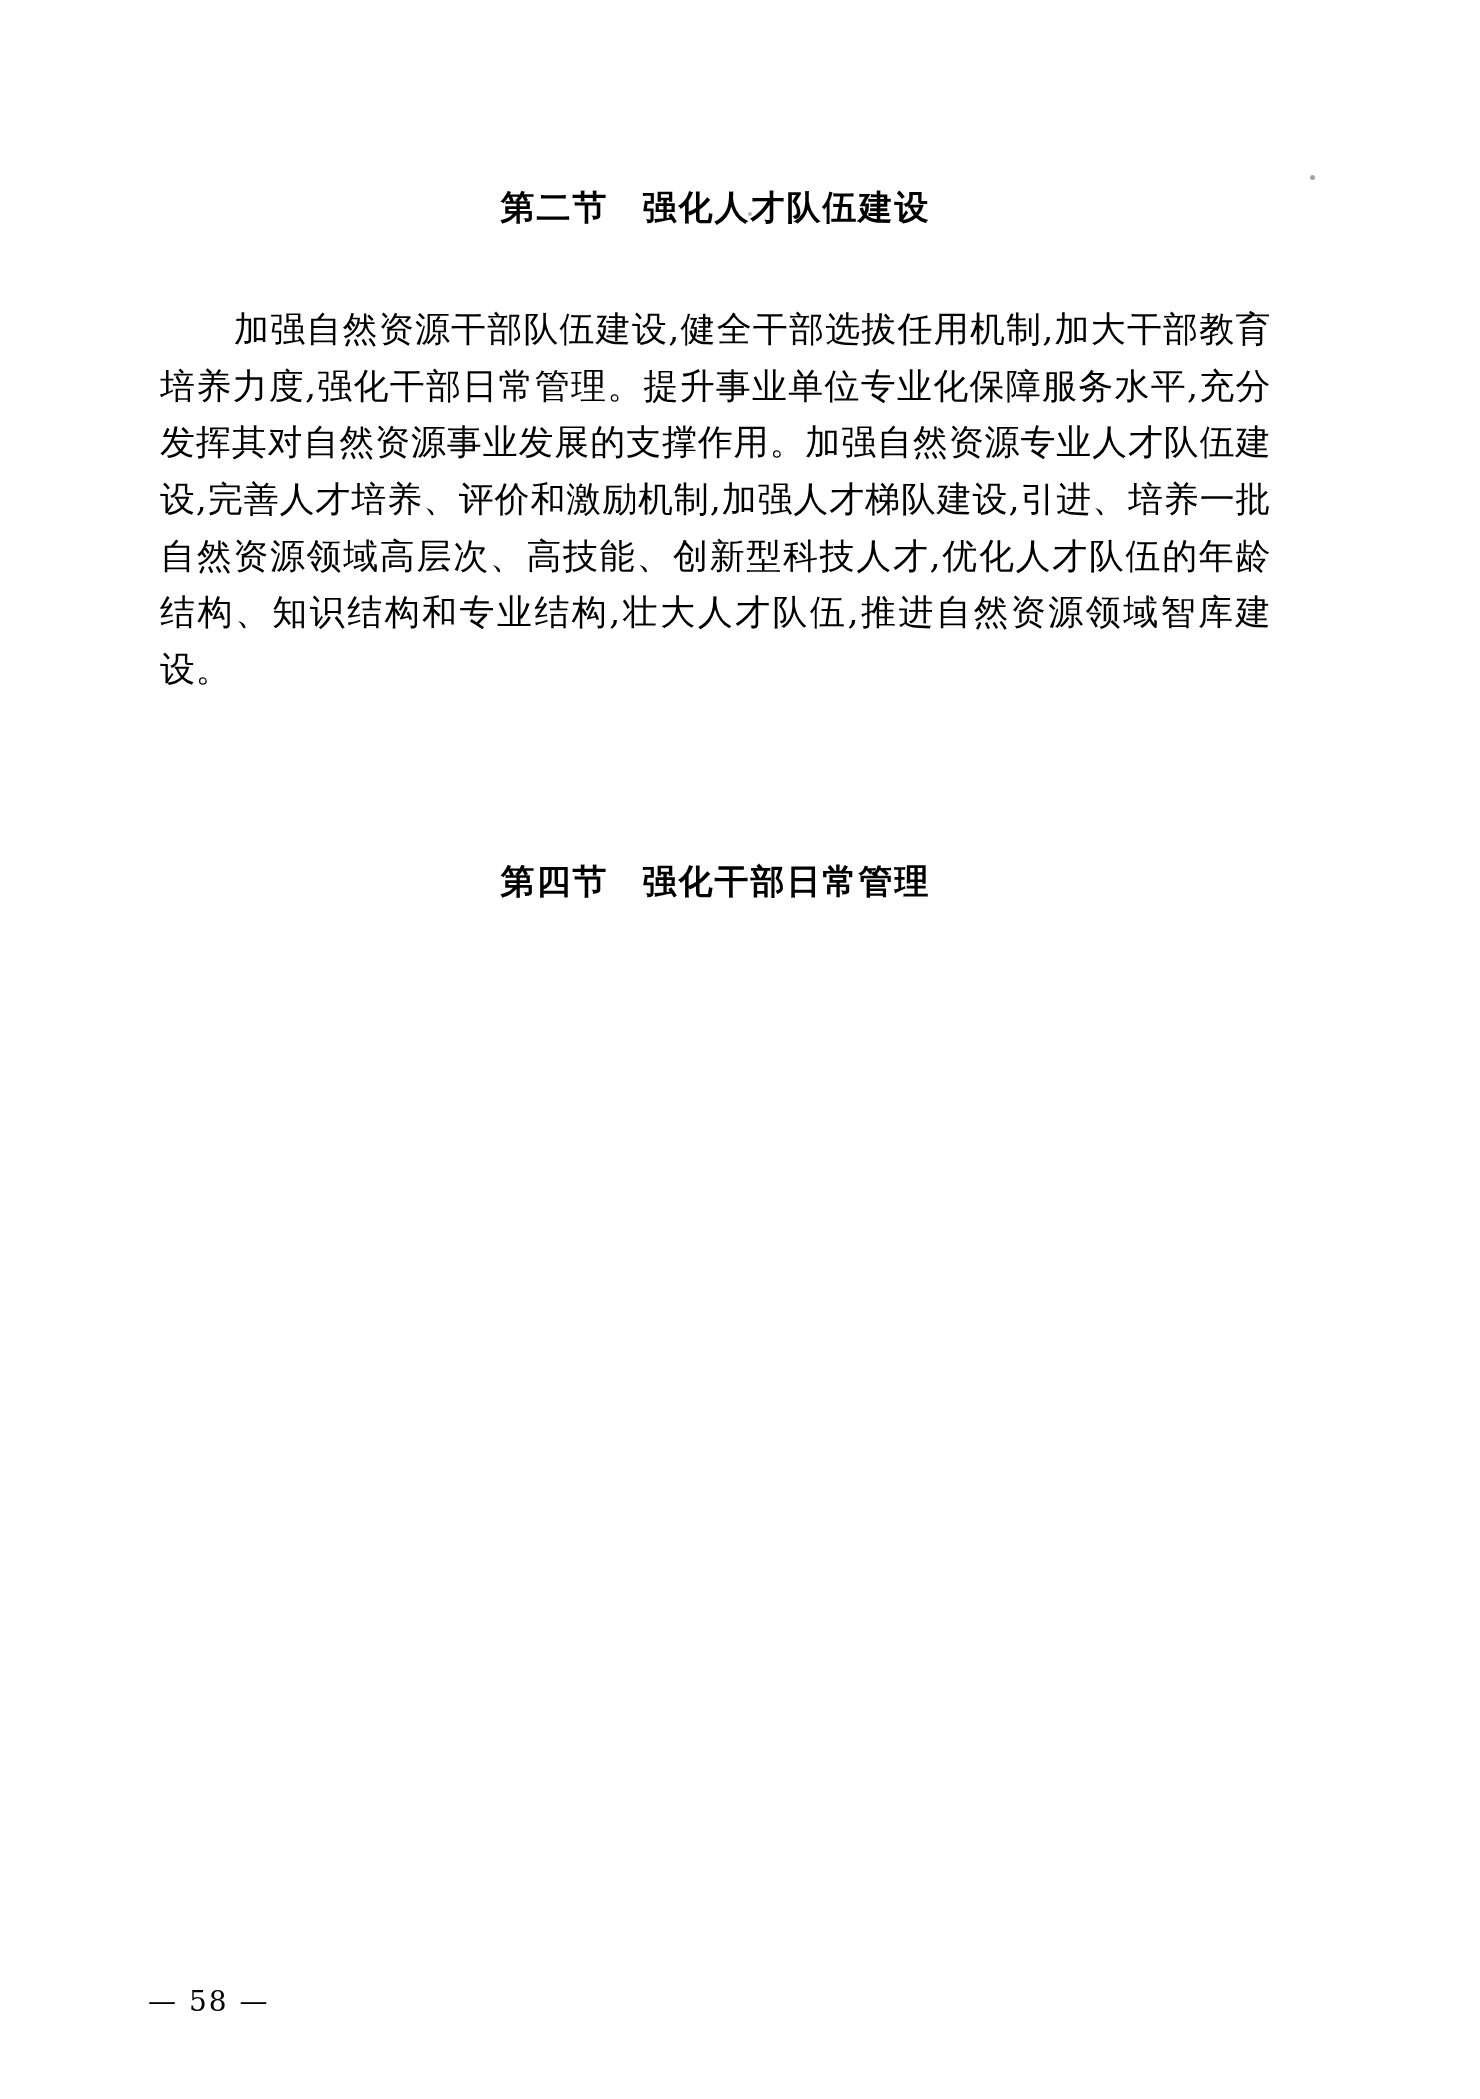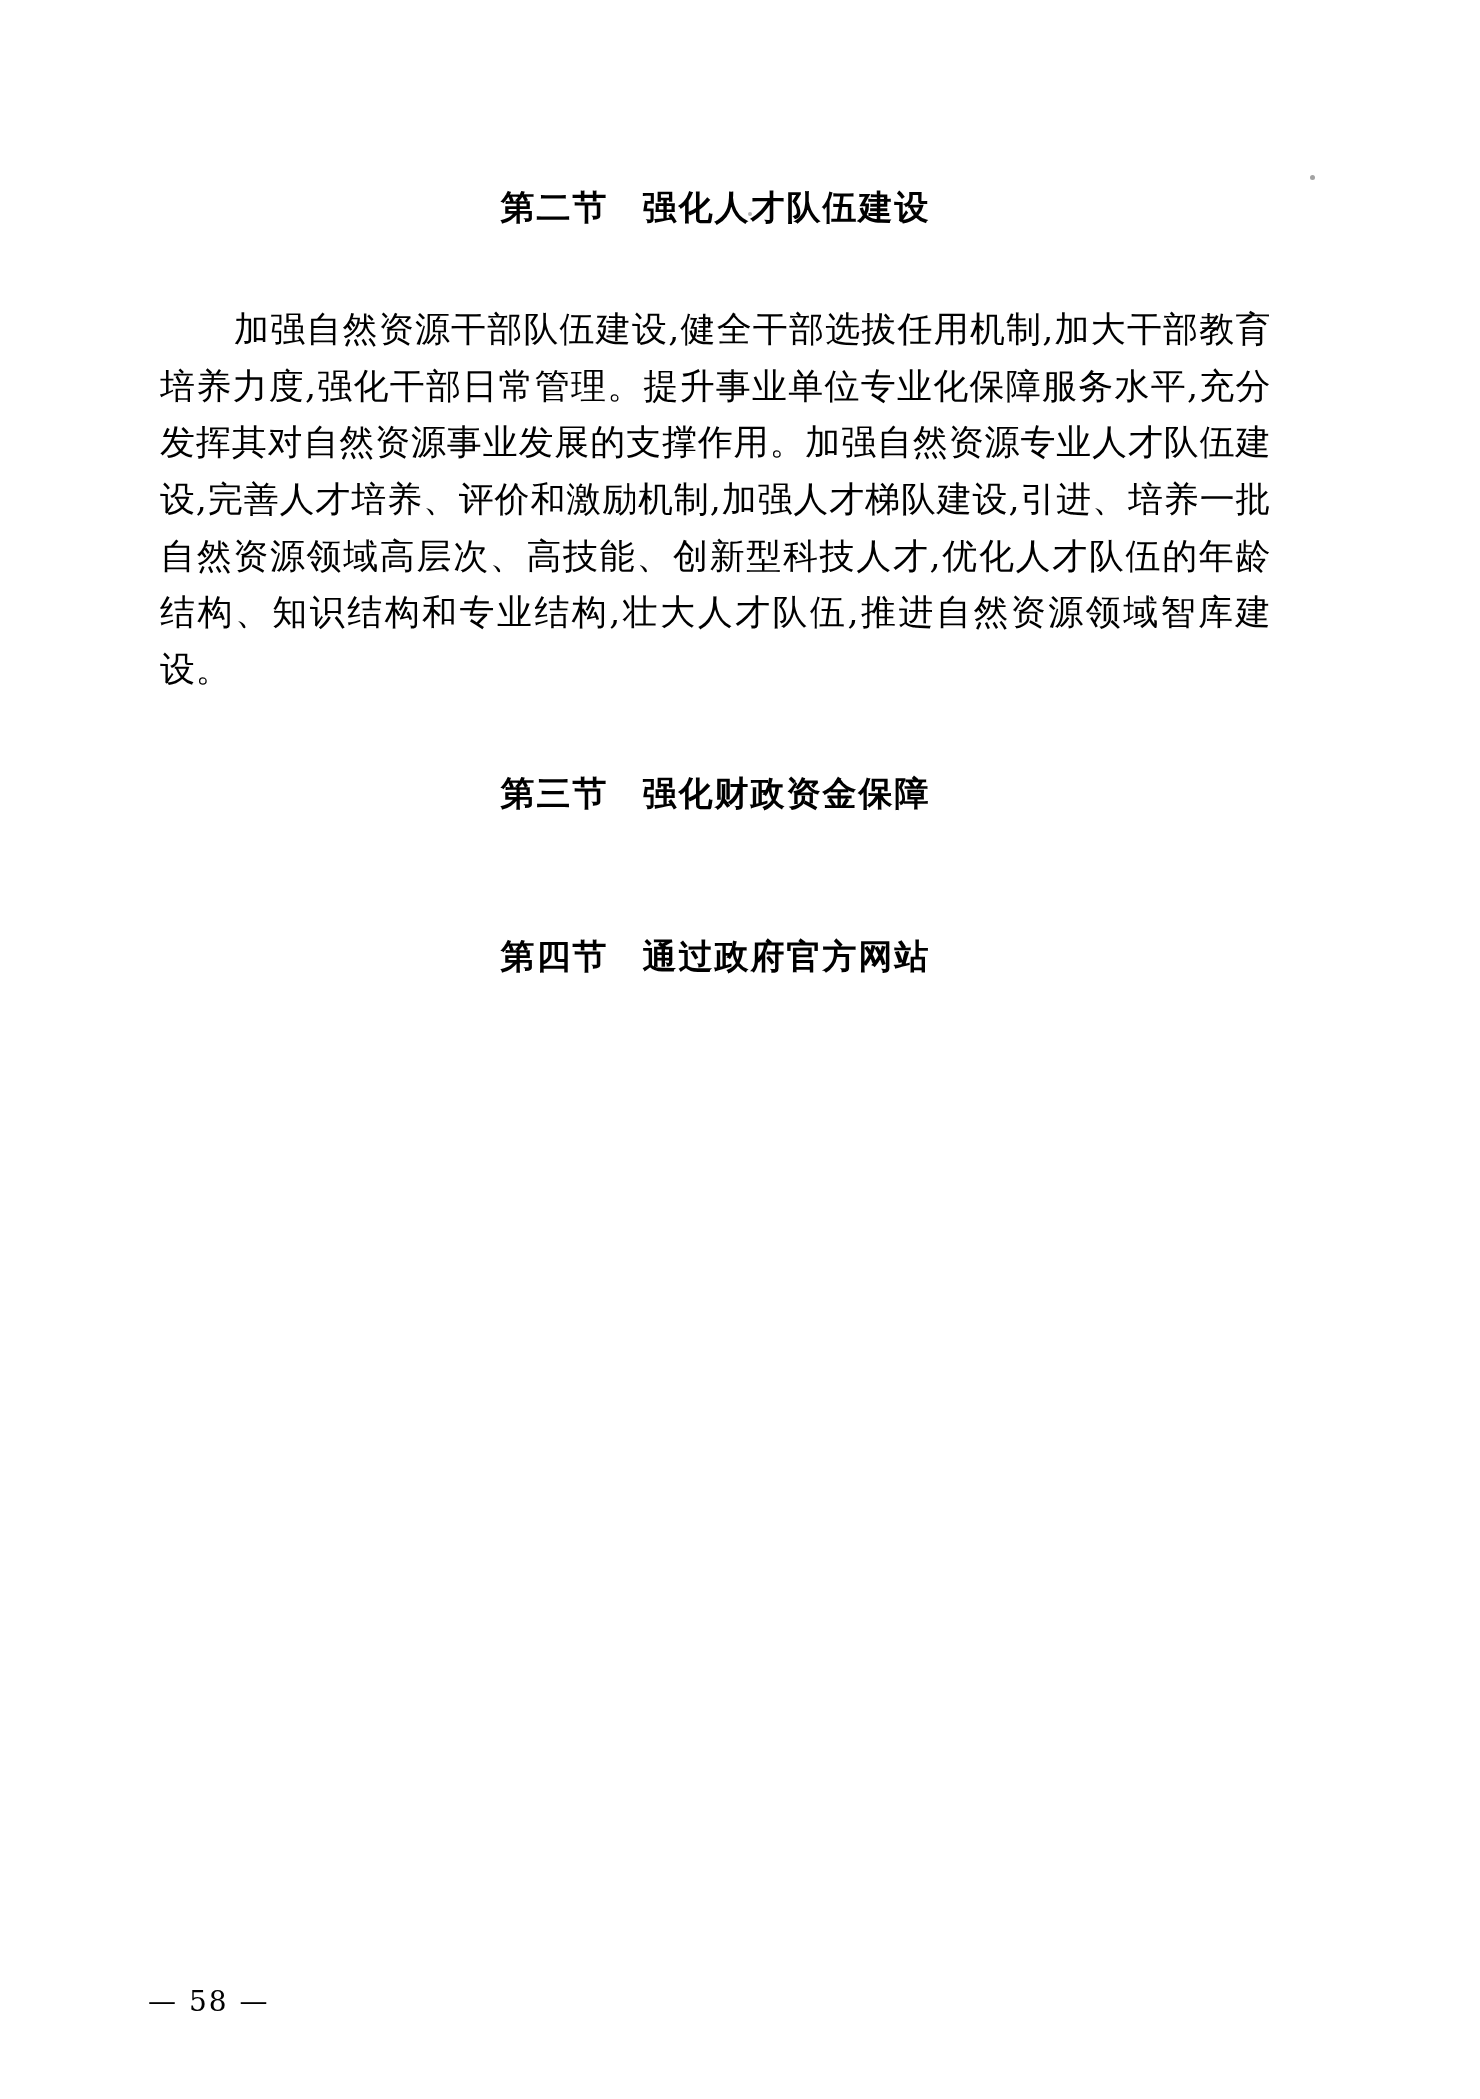--- a/index.html
+++ b/index.html
@@ -99,28 +99,27 @@
   <div class="content">
 
     <h2 class="section-heading"><span>第二节</span><span class="gap"></span><span>强化人才队伍建设</span></h2>
 
     <div class="sp-h1"></div>
 
     <p class="para">加强自然资源干部队伍建设,健全干部选拔任用机制,加大干部教育培养力度,强化干部日常管理。提升事业单位专业化保障服务水平,充分发挥其对自然资源事业发展的支撑作用。加强自然资源专业人才队伍建设,完善人才培养、评价和激励机制,加强人才梯队建设,引进、培养一批自然资源领域高层次、高技能、创新型科技人才,优化人才队伍的年龄结构、知识结构和专业结构,壮大人才队伍,推进自然资源领域智库建设。</p>
 
     <div class="sp-after-para"></div>
 
-    <h2 class="section-heading"><span>第三节</span><span class="gap"></span><span>强化财政资金保障</span></h2>
 
     <div class="sp-h2"></div>
 
 
     <div class="sp-after-para"></div>
 
-    <h2 class="section-heading"><span>第四节</span><span class="gap"></span><span>通过政府官方网站</span></h2>
+    <h2 class="section-heading"><span>第四节</span><span class="gap"></span><span>强化干部日常管理</span></h2>
 
     <div class="sp-h2"></div>
 
 
   </div>
 
   <div class="footer">
     <span class="pg">— 58 —</span>
   </div>
 

